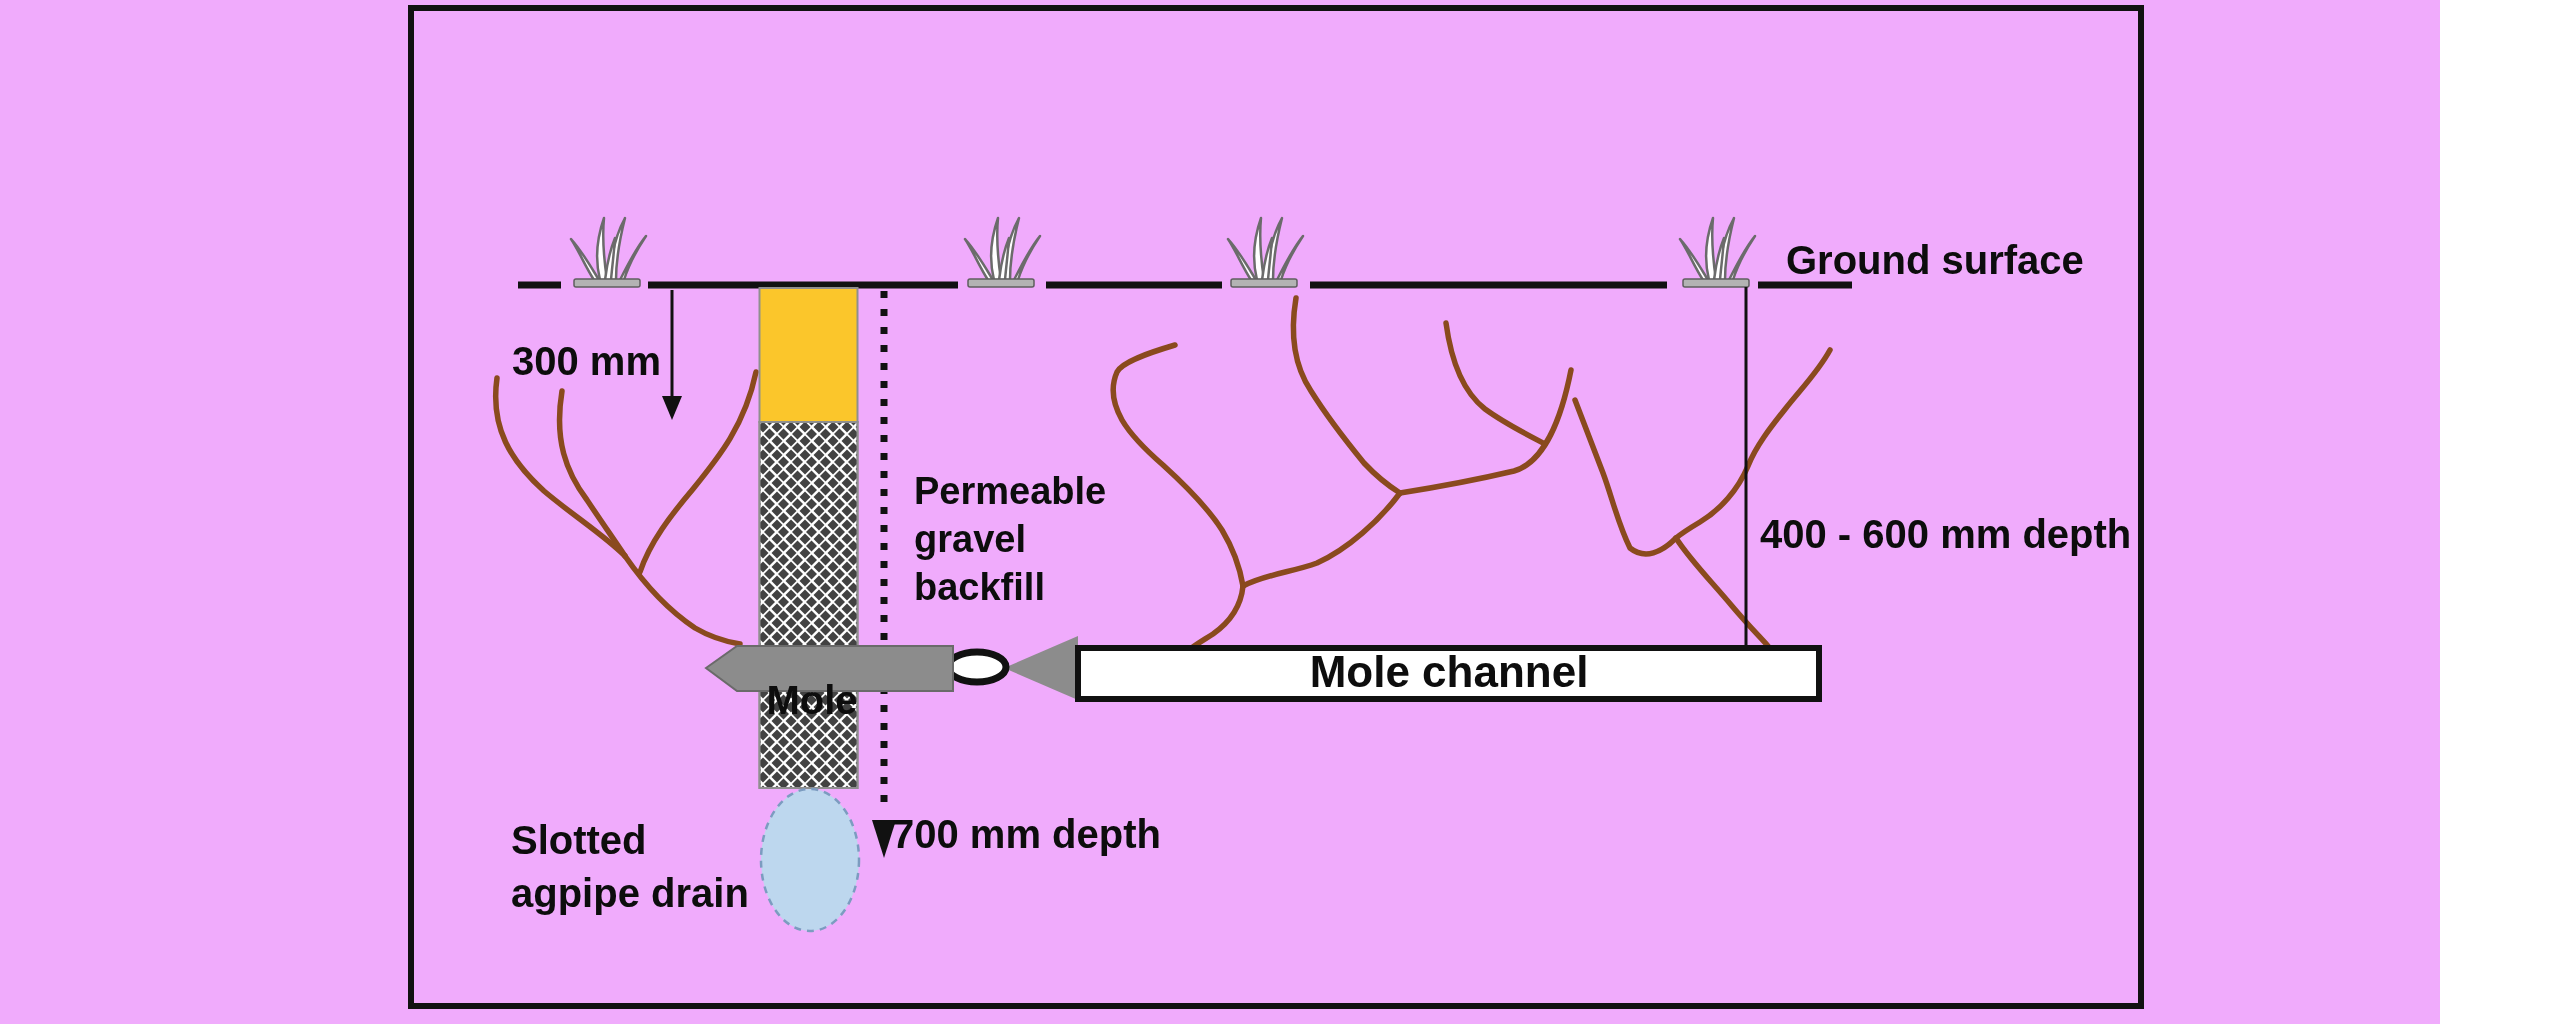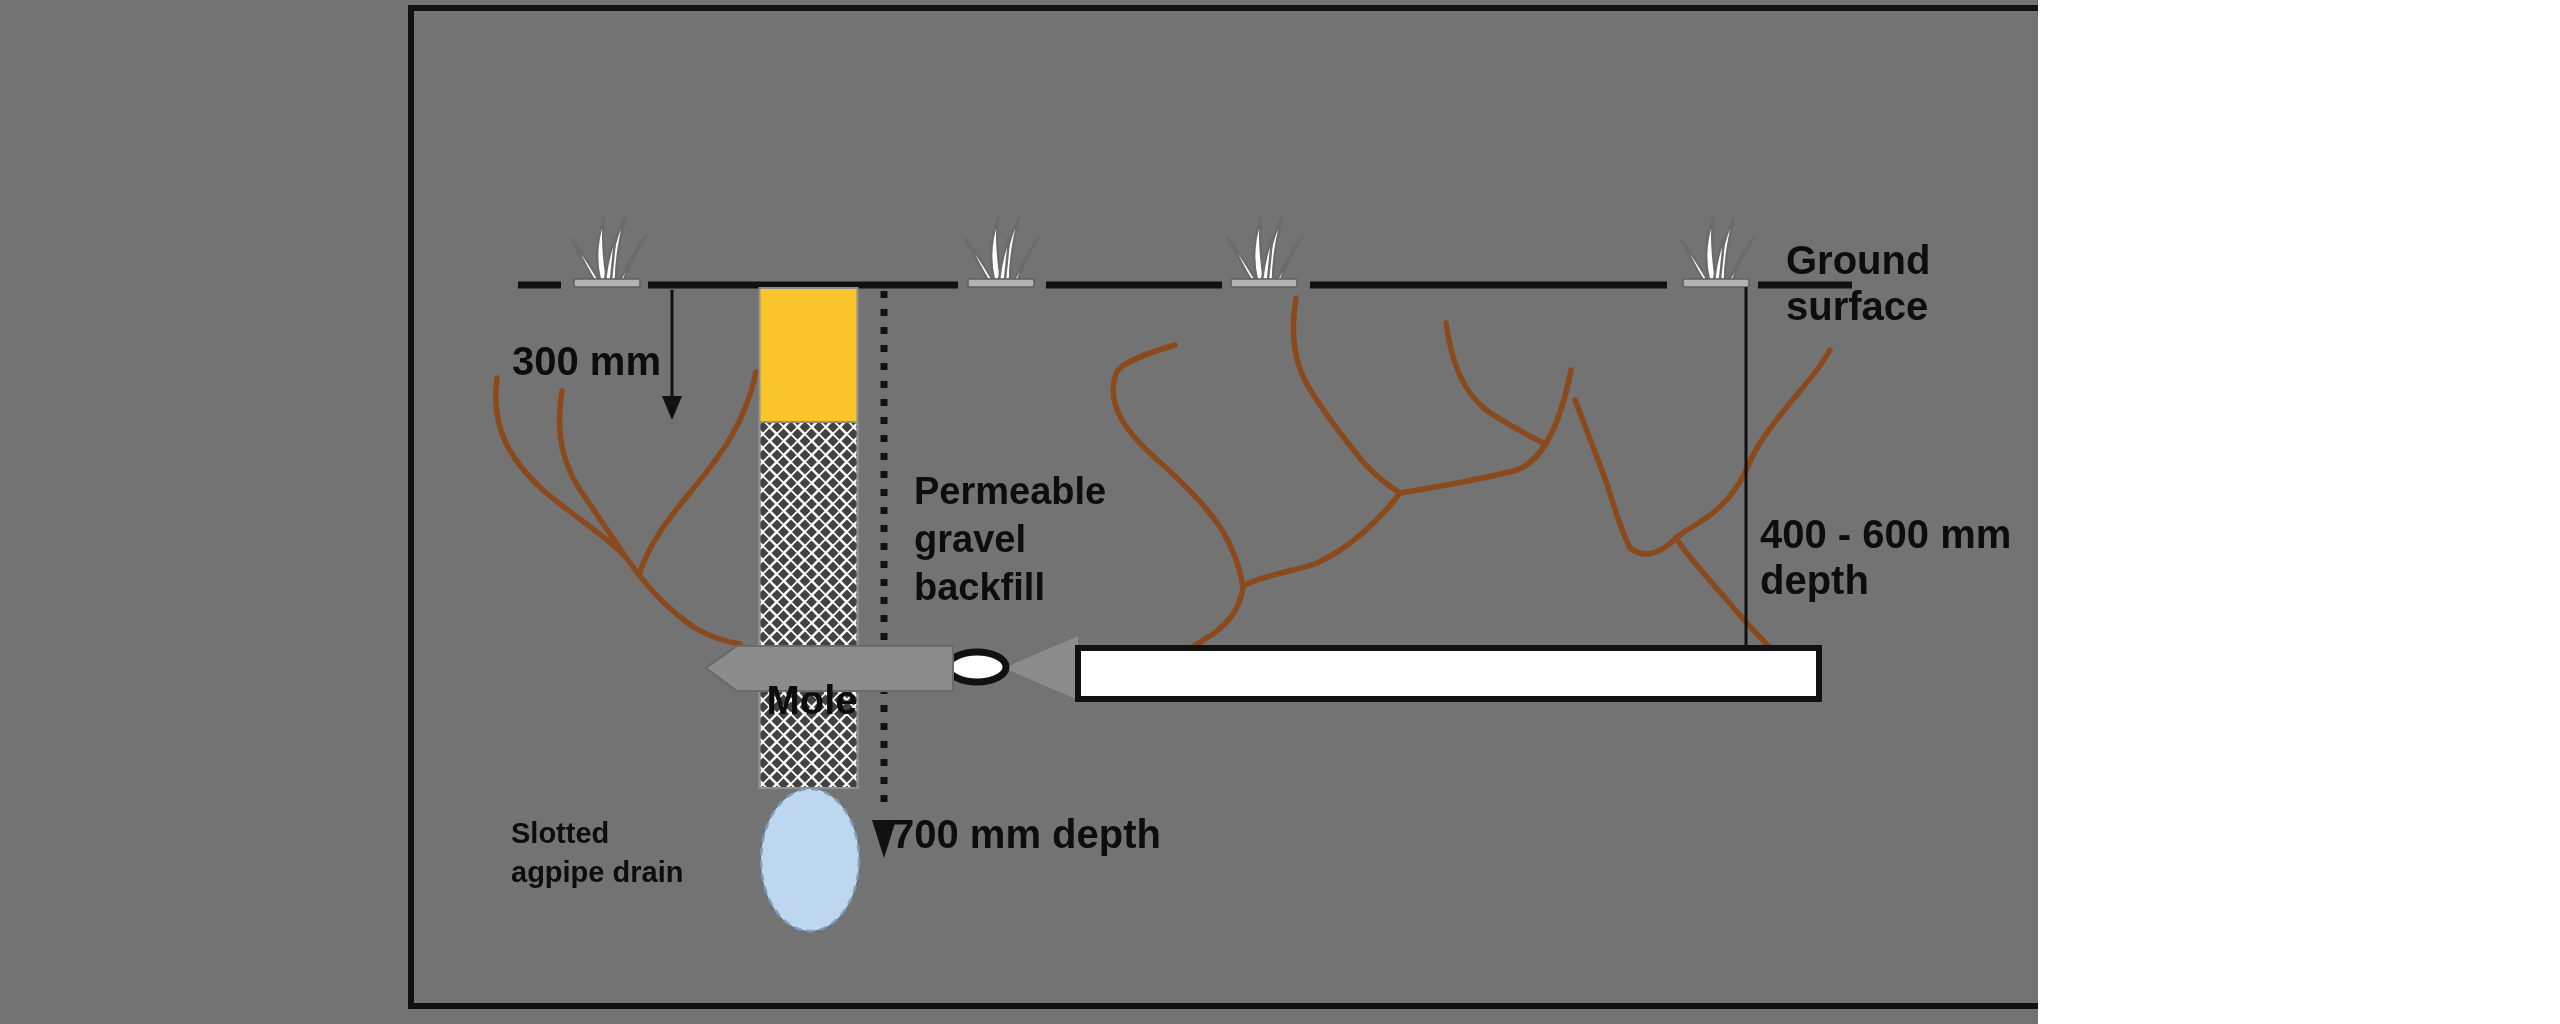--- a/index.html
+++ b/index.html
@@ -1,25 +1,25 @@
 <!DOCTYPE html>
 <html style="--line-black: #111111; --topsoil-yellow: #fbc62b; --gravel-dot: #424242; --root-brown: #8a4a1e; --machine-gray: #8c8c8c; --drain-blue: #bdd7ee; --drain-blue-border: #7c9cc0;"><head>
 <meta charset="utf-8">
 <style>
   html,body{margin:0;padding:0;background:#fff;}
-  #stage{position:relative;width:2038px;height:1024px;background:#737373;overflow:hidden;
+  #stage{position:relative;width:2440px;height:1024px;background:#f0abfc;overflow:hidden;
          font-family:"Liberation Sans",sans-serif;}
   #frame{position:absolute;left:408px;top:5px;width:1736px;height:1004px;
          border:6px solid var(--line-black,#111);box-sizing:border-box;}
   #art{position:absolute;left:0;top:0;}
   .label{position:absolute;font-weight:bold;color:#0d0d0d;white-space:pre-line;}
   .lbl-40{font-size:40px;line-height:1.15;}
   .lbl-38{font-size:38px;line-height:1.26;}
   .lbl-44{font-size:44px;line-height:1.1;}
-  .lbl-slotted{font-size:29px;line-height:1.33;}
+  .lbl-slotted{font-size:40px;line-height:1.33;}
   .center-anchor{transform:translate(-50%,-50%);}
   .ground{stroke:var(--line-black,#111);stroke-width:7;fill:none;}
   .thinline{stroke:var(--line-black,#111);stroke-width:3;fill:none;}
   .arrowhead{fill:var(--line-black,#111);stroke:none;}
   .dashline{stroke:var(--line-black,#111);stroke-width:7;fill:none;
             stroke-dasharray:7 11;stroke-linecap:butt;}
   .root{stroke:var(--root-brown,#8a4a1e);stroke-width:5.5;fill:none;
         stroke-linecap:round;stroke-linejoin:round;}
   .topsoil{fill:var(--topsoil-yellow,#fbc62b);stroke:#8f8f8f;stroke-width:2;}
   .gravel-bg{fill:#ffffff;stroke:#8f8f8f;stroke-width:2;}
@@ -105,17 +105,18 @@
     <ellipse class="plug-ring" cx="977" cy="667" rx="29" ry="15"></ellipse>
     <polygon class="machine" points="706,668 737,646 953,646 953,691 737,691"></polygon>
   </svg>
 
   <div class="label lbl-40" style="left:1786px;top:237px;">Ground surface</div>
   <div class="label lbl-40" style="left:512px;top:338px;">300 mm</div>
   <div class="label lbl-38" style="left:914px;top:468px;">Permeable
 gravel
 backfill</div>
   <div class="label lbl-40 center-anchor" style="left:812px;top:668px;margin-top:32px;">Mole</div>
+  <div class="label lbl-44 center-anchor" style="left:1449px;top:672px;">Mole channel</div>
   <div class="label lbl-40" style="left:1760px;top:511px;">400 - 600 mm depth</div>
   <div class="label lbl-40" style="left:892px;top:811px;">700 mm depth</div>
   <div class="label lbl-slotted" style="left:511px;top:814px;">Slotted
 agpipe drain</div>
 </div>
 
 </body></html>

